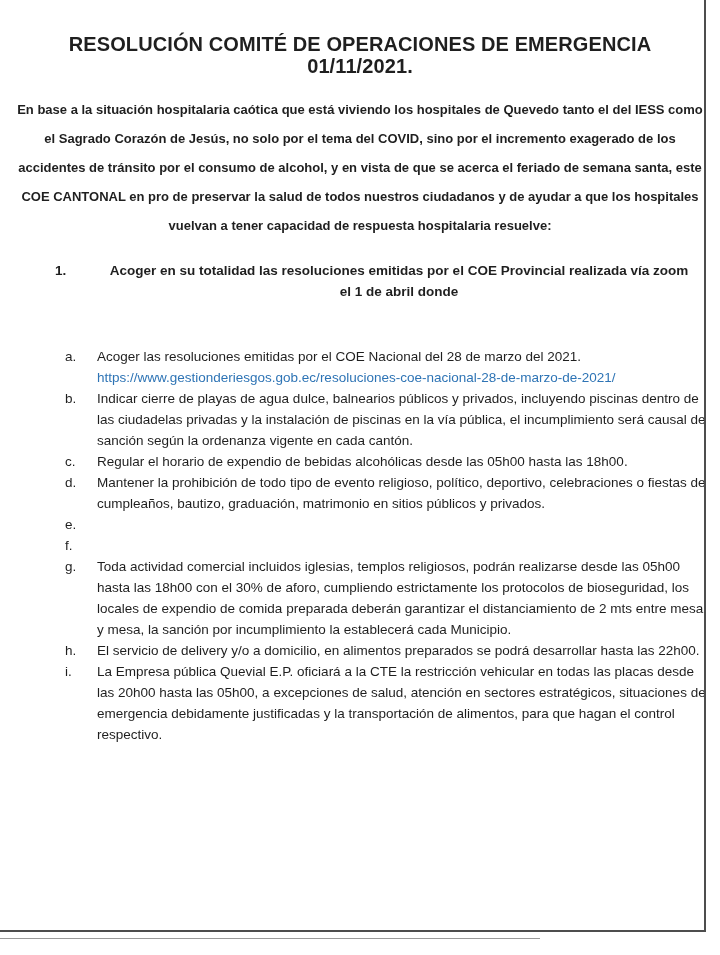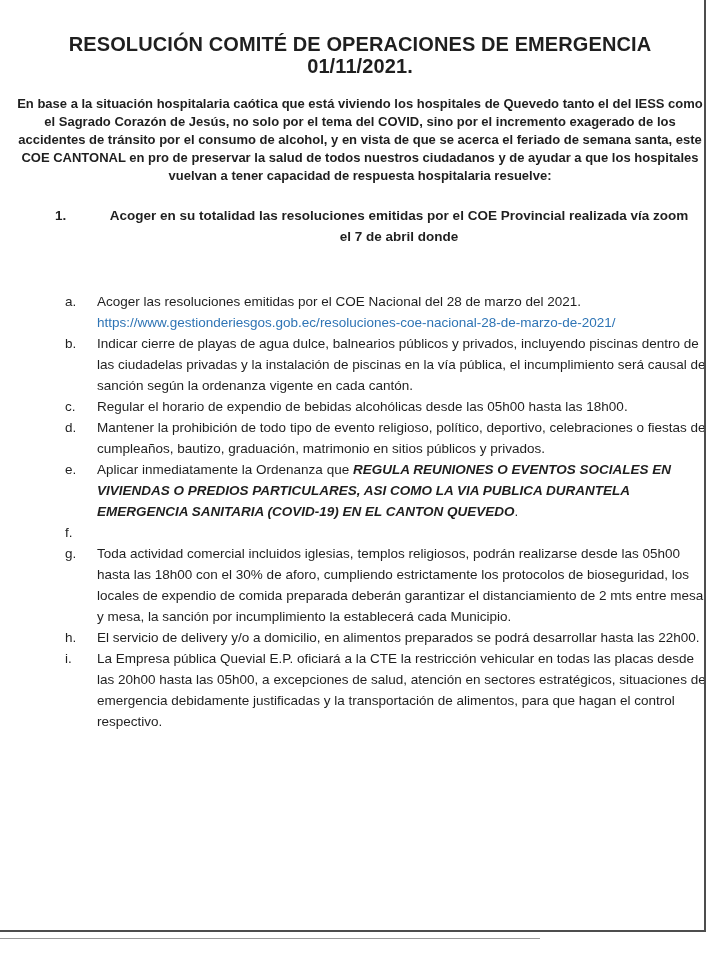--- a/index.html
+++ b/index.html
@@ -37,21 +37,21 @@
     font-size: 20px;
     line-height: 22px;
     letter-spacing: 0.1px;
   }
   .intro {
     margin: 18px auto 0 auto;
     width: 700px;
     text-align: center;
     font-weight: 700;
     font-size: 13px;
-    line-height: 18px;
+    line-height: 29px;
   }
   .resolution {
     display: flex;
     margin-top: 20px;
     padding-left: 55px;
     padding-right: 25px;
     font-weight: 700;
     font-size: 13.5px;
     line-height: 21px;
   }
@@ -83,21 +83,21 @@
 
   <div class="title-block">
     <div>RESOLUCIÓN COMITÉ DE OPERACIONES DE EMERGENCIA</div>
     <div>01/11/2021.</div>
   </div>
 
   <div class="intro">En base a la situación hospitalaria caótica que está viviendo los hospitales de Quevedo tanto el del IESS como el Sagrado Corazón de Jesús, no solo por el tema del COVID, sino por el incremento exagerado de los accidentes de tránsito por el consumo de alcohol, y en vista de que se acerca el feriado de semana santa, este COE CANTONAL en pro de preservar la salud de todos nuestros ciudadanos y de ayudar a que los hospitales vuelvan a tener capacidad de respuesta hospitalaria resuelve:</div>
 
   <div class="resolution">
     <span class="resolution-number">1.</span>
-    <span class="resolution-text">Acoger en su totalidad las resoluciones emitidas por el COE Provincial realizada vía zoom el 7 de abril donde</span>
+    <span class="resolution-text">Acoger en su totalidad las resoluciones emitidas por el COE Provincial realizada vía zoom el 1 de abril donde</span>
   </div>
 
   <div class="lettered-list">
       <div class="list-item">
         <span class="item-letter">a.</span>
         <span class="item-body"><span class="seg-normal">Acoger las resoluciones emitidas por el COE Nacional del 28 de marzo del 2021. </span><a class="seg-link">https://www.gestionderiesgos.gob.ec/resoluciones-coe-nacional-28-de-marzo-de-2021/</a></span>
       </div>
       <div class="list-item">
         <span class="item-letter">b.</span>
         <span class="item-body"><span class="seg-normal">Indicar cierre de playas de agua dulce, balnearios públicos y privados, incluyendo piscinas dentro de las ciudadelas privadas y la instalación de piscinas en la vía pública, el incumplimiento será causal de sanción según la ordenanza vigente en cada cantón.</span></span>
@@ -105,21 +105,20 @@
       <div class="list-item">
         <span class="item-letter">c.</span>
         <span class="item-body"><span class="seg-normal">Regular el horario de expendio de bebidas alcohólicas desde las 05h00 hasta las 18h00.</span></span>
       </div>
       <div class="list-item">
         <span class="item-letter">d.</span>
         <span class="item-body"><span class="seg-normal">Mantener la prohibición de todo tipo de evento religioso, político, deportivo, celebraciones o fiestas de cumpleaños, bautizo, graduación, matrimonio en sitios públicos y privados.</span></span>
       </div>
       <div class="list-item">
         <span class="item-letter">e.</span>
-        <span class="item-body"><span class="seg-normal">Aplicar inmediatamente la Ordenanza que </span><span class="seg-bold-italic">REGULA REUNIONES O EVENTOS SOCIALES EN VIVIENDAS O PREDIOS PARTICULARES, ASI COMO LA VIA PUBLICA DURANTELA EMERGENCIA SANITARIA (COVID-19) EN EL CANTON QUEVEDO</span><span class="seg-normal">.</span></span>
       </div>
       <div class="list-item">
         <span class="item-letter">f.</span>
       </div>
       <div class="list-item">
         <span class="item-letter">g.</span>
         <span class="item-body"><span class="seg-normal">Toda actividad comercial incluidos iglesias, templos religiosos, podrán realizarse desde las 05h00 hasta las 18h00 con el 30% de aforo, cumpliendo estrictamente los protocolos de bioseguridad, los locales de expendio de comida preparada deberán garantizar el distanciamiento de 2 mts entre mesa y mesa, la sanción por incumplimiento la establecerá cada Municipio.</span></span>
       </div>
       <div class="list-item">
         <span class="item-letter">h.</span>

